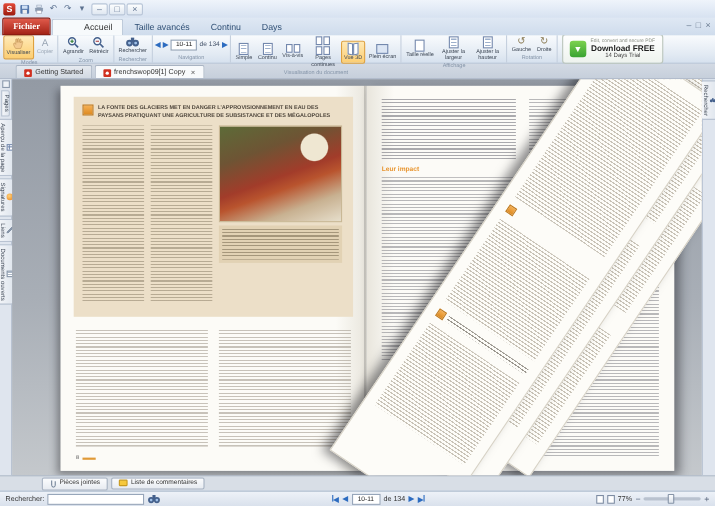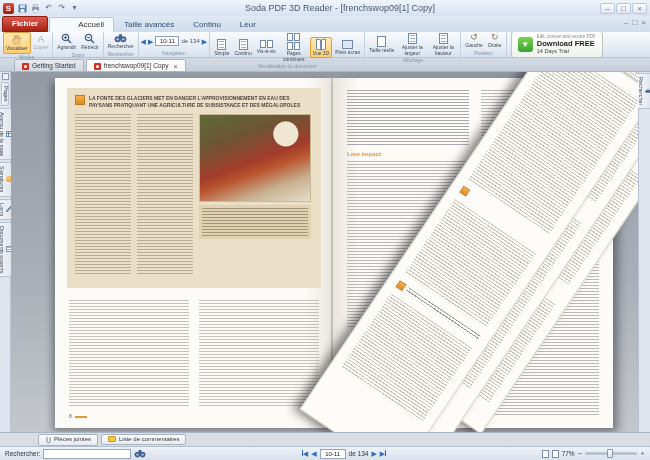--- a/index.html
+++ b/index.html
@@ -19,21 +19,21 @@
   .title-text{flex:1;text-align:center;font-size:9px;color:#4a5a70;white-space:nowrap;overflow:hidden;}
   .win-controls{display:flex;gap:1px;}
   .wbtn{width:15px;height:11px;font-size:8px;line-height:9px;text-align:center;color:#5d7290;
         border:1px solid #b9c6d8;border-radius:2px;background:linear-gradient(#fdfefe,#dfe7f1);}
 
   
   .tabrow{height:16px;display:flex;align-items:flex-end;gap:1px;padding-left:2px;position:relative;
           background:linear-gradient(#dfe8f4,#cfdcec);}
   .rtab{font-size:8px;padding:2px 9px 2px;color:#2e4e74;border-radius:2px 2px 0 0;line-height:1.2;}
   .rtab.fichier{background:linear-gradient(#e05a4b,#a42317);color:#fff;font-weight:bold;
-                border:1px solid #8c1d12;}
+                border:1px solid #8c1d12;font-family:Liberation Serif, serif;}
   .rtab.active{background:#f7fafc;border:1px solid #bac7d7;border-bottom:0;color:#333;padding-left:28px;}
   .doc-controls{position:absolute;right:4px;top:3px;display:flex;gap:4px;font-size:8px;color:#68798f;}
   .doc-controls span{line-height:1;}
 
   
   .ribbon{height:26px;background:linear-gradient(#f9fbfd,#e2eaf3 70%,#d6e1ee);
           border-bottom:1px solid #b7c4d4;display:flex;align-items:stretch;padding:0 1px;}
   .rgroup{display:flex;flex-direction:column;border-right:1px solid #c5d0de;padding:0 2px;}
   .rgroup-body{flex:1;display:flex;align-items:center;justify-content:center;gap:1px;}
   .rgroup-label{font-size:5px;color:#8494a8;text-align:center;padding:0 1px 1px;white-space:nowrap;}
@@ -57,21 +57,21 @@
   .book3d i:first-child{transform:skewY(10deg);}
   .book3d i:last-child{transform:skewY(-10deg);}
   .monitor{width:11px;height:9px;border:1px solid #7388ad;background:#dce6f4;}
   .rot{font-size:9px;color:#8a7a52;line-height:1;}
   
   .promo{display:flex;align-items:center;gap:4px;background:linear-gradient(#ffffff,#eef3ee);
          border:1px solid #bcc6bc;border-radius:3px;padding:2px 6px;margin:2px 4px;align-self:center;}
   .promo-arrow{width:15px;height:15px;border-radius:3px;flex:none;
          background:linear-gradient(#7dd24f,#39a332);display:flex;align-items:center;
          justify-content:center;color:#fff;font-size:8px;line-height:1;}
-  .promo-text{line-height:1.15;text-align:left;}
+  .promo-text{line-height:1.15;text-align:center;}
   .promo-tag{font-size:4.5px;color:#8a8f85;}
   .promo-main{font-size:7.5px;font-weight:bold;color:#1e1e1e;}
   .promo-sub{font-size:5.5px;color:#444;}
 
   
   .doctabs{height:14px;background:linear-gradient(#d3dae4,#c6cfdb);display:flex;align-items:flex-end;
            gap:2px;padding-left:14px;border-bottom:1px solid #aeb9c8;}
   .dtab{display:flex;align-items:center;gap:3px;font-size:6.5px;color:#333;padding:2px 7px 1px;
         border:1px solid #a9b4c3;border-bottom:0;border-radius:2px 2px 0 0;
         background:linear-gradient(#e6eaf0,#d2d9e2);line-height:1.2;}
@@ -193,34 +193,33 @@
         <svg width="9" height="9">
             <rect x="2.5" y="0.5" width="4" height="2.5" fill="#dde4ee" stroke="#8a9ab0" stroke-width="0.5"></rect>
             <rect x="1" y="3" width="7" height="3.5" rx="0.5" fill="#8a9ab0"></rect>
             <rect x="2.5" y="5.5" width="4" height="3" fill="#fff" stroke="#99a" stroke-width="0.5"></rect>
           </svg>
       </span>
       <span class="qbtn">↶</span>
       <span class="qbtn">↷</span>
       <span class="qbtn">▾</span>
     </div>
-    <div class="title-text">Soda PDF 3D Reader - [frenchswop09[1] Copy]</div>
     <div class="win-controls">
       <span class="wbtn">–</span>
       <span class="wbtn">□</span>
       <span class="wbtn">×</span>
     </div>
   </div>
 
   <div class="tabrow">
     <span class="rtab fichier">Fichier</span>
     <span class="rtab active">Accueil</span>
     <span class="rtab">Taille avancés</span>
     <span class="rtab">Continu</span>
-    <span class="rtab">Leur</span>
+    <span class="rtab">Days</span>
     <div class="doc-controls">
       <span>–</span>
       <span>□</span>
       <span>×</span>
     </div>
   </div>
 
   <div class="ribbon">
 
     <div class="rgroup">

